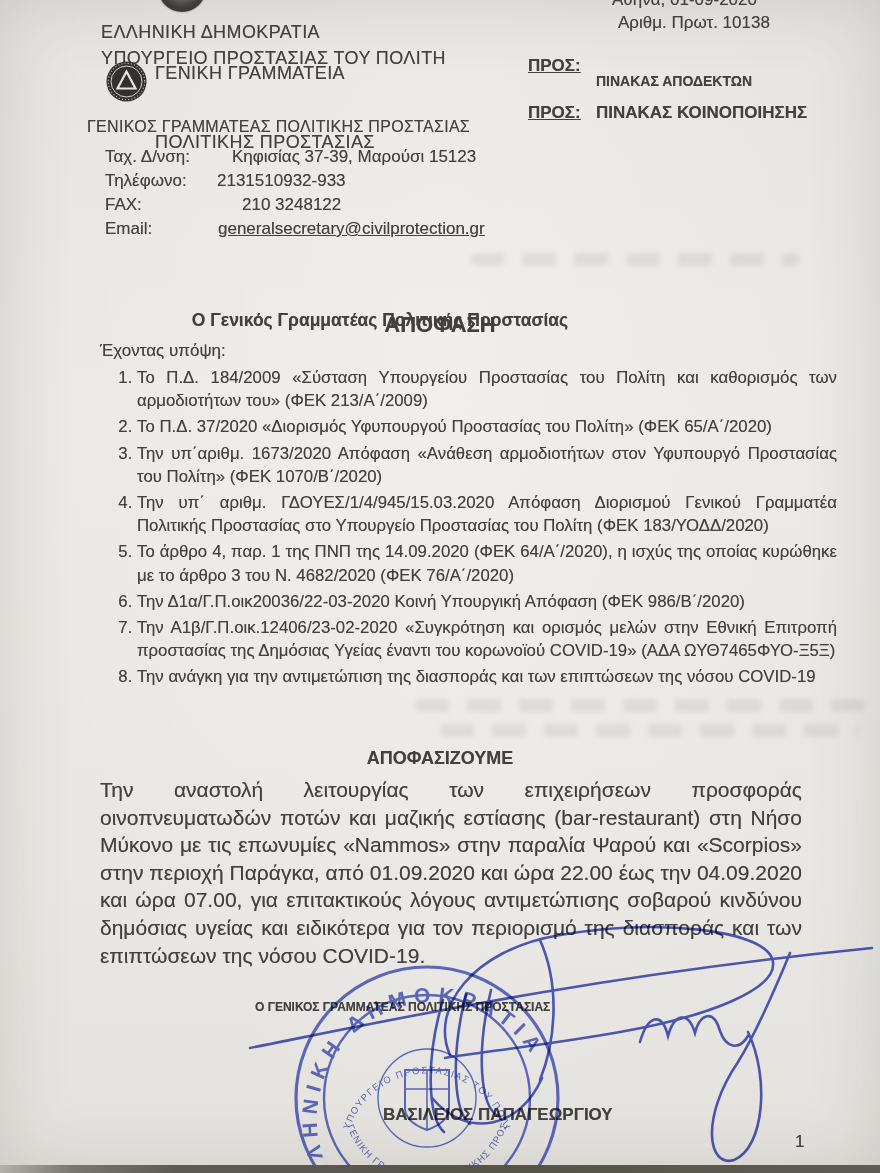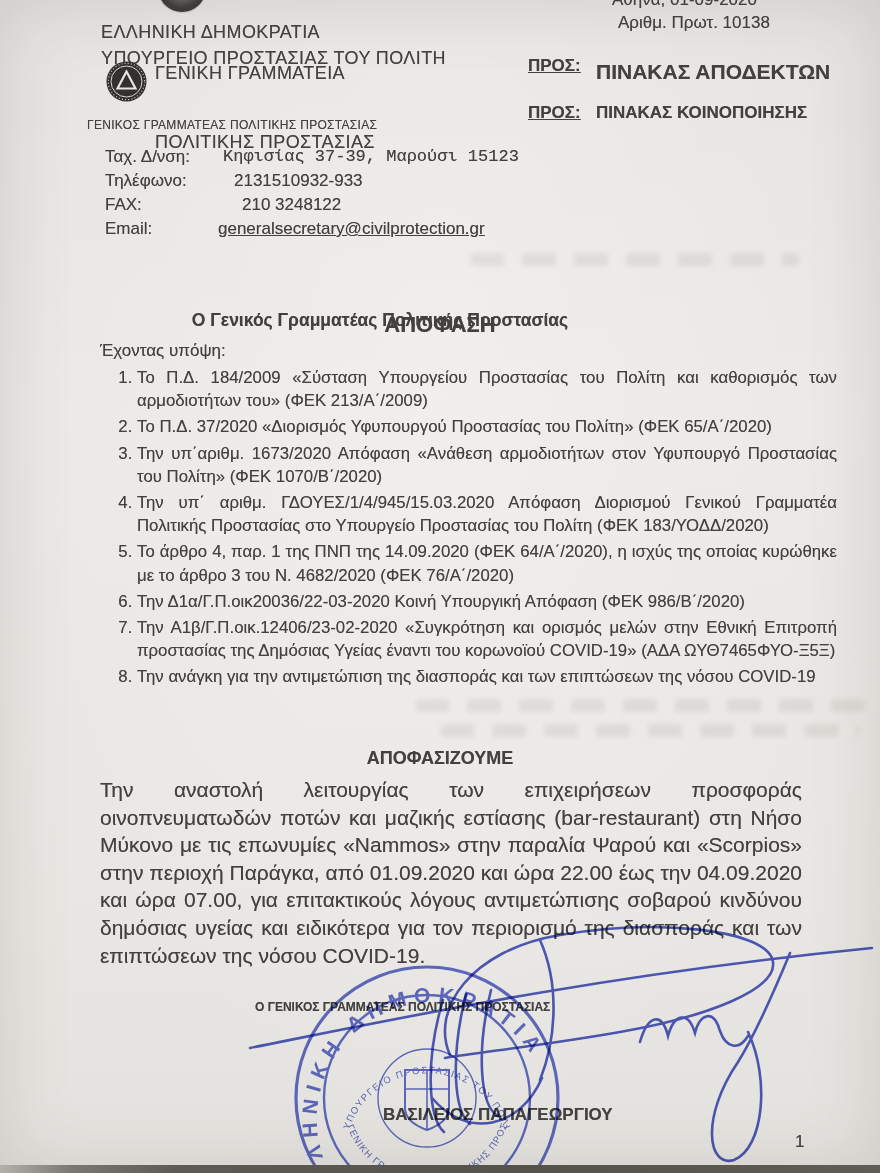--- a/index.html
+++ b/index.html
@@ -15,21 +15,21 @@
       linear-gradient(180deg,#e6e4e1 0%,#ebe9e6 35%,#e9e7e3 75%,#e4e2de 100%);
   }
   .vignette{position:absolute;inset:0;box-shadow:inset 0 0 70px rgba(90,85,75,.18);pointer-events:none;}
   .txt{position:absolute;color:#42413f;white-space:nowrap;}
   .soft{text-shadow:0 0 .6px rgba(66,65,63,.55);}
   .b{font-weight:bold;}
   .u{text-decoration:underline;}
   .center{text-align:center;white-space:normal;}
   
   .h-line{font-size:18px;letter-spacing:.4px;}
-  .h-small{font-size:12px;letter-spacing:.3px;}
+  .h-small{font-size:16px;letter-spacing:.3px;}
   
   .top-emblem{
     position:absolute;left:158px;top:-36px;width:48px;height:48px;border-radius:50%;
     background:radial-gradient(circle at 50% 45%, #6e6d68 0 30%, #403f3c 60%, #2e2d2b 100%);
     box-shadow:0 0 2px rgba(0,0,0,.4);
   }
   
   .cp-logo{position:absolute;left:106px;top:61px;width:41px;height:41px;}
   
   .c-label{font-size:17px;}
@@ -85,28 +85,28 @@
   </svg>
 
   <div class="txt soft h-line" style="left:155px;top:63px;">ΓΕΝΙΚΗ ΓΡΑΜΜΑΤΕΙΑ</div>
   <div class="txt soft h-line" style="left:155px;top:89px;margin-top:43px;">ΠΟΛΙΤΙΚΗΣ ΠΡΟΣΤΑΣΙΑΣ</div>
   <div class="txt soft h-small" style="left:87px;top:118px;">ΓΕΝΙΚΟΣ ΓΡΑΜΜΑΤΕΑΣ ΠΟΛΙΤΙΚΗΣ ΠΡΟΣΤΑΣΙΑΣ</div>
 
   <div class="txt soft" style="left:612px;top:-10px;font-size:17px;">Αθήνα, 01-09-2020</div>
   <div class="txt soft" style="left:618px;top:13px;font-size:17px;">Αριθμ. Πρωτ. 10138</div>
 
   <div class="txt soft b u" style="left:528px;top:56px;font-size:17px;">ΠΡΟΣ:</div>
-  <div class="txt soft b" style="left:596px;top:60px;font-size:21px;">ΠΙΝΑΚΑΣ ΑΠΟΔΕΚΤΩΝ</div>
+  <div class="txt soft b" style="left:596px;top:73px;font-size:14px;">ΠΙΝΑΚΑΣ ΑΠΟΔΕΚΤΩΝ</div>
   <div class="txt soft b u" style="left:528px;top:103px;font-size:17px;">ΠΡΟΣ:</div>
   <div class="txt soft b" style="left:596px;top:103px;font-size:17px;">ΠΙΝΑΚΑΣ ΚΟΙΝΟΠΟΙΗΣΗΣ</div>
 
   <div class="txt soft c-label" style="left:105px;top:147px;">Ταχ. Δ/νση:</div>
-  <div class="txt soft c-value" style="left:223px;top:147px;font-family:Liberation Mono, monospace;">Κηφισίας 37-39, Μαρούσι 15123</div>
+  <div class="txt soft c-value" style="left:232px;top:147px;">Κηφισίας 37-39, Μαρούσι 15123</div>
   <div class="txt soft c-label" style="left:105px;top:171px;">Τηλέφωνο:</div>
-  <div class="txt soft c-value" style="left:234px;top:171px;">2131510932-933</div>
+  <div class="txt soft c-value" style="left:217px;top:171px;">2131510932-933</div>
   <div class="txt soft c-label" style="left:105px;top:195px;">FAX:</div>
   <div class="txt soft c-value" style="left:242px;top:195px;">210 3248122</div>
   <div class="txt soft c-label" style="left:105px;top:219px;">Email:</div>
   <div class="txt soft c-value u" style="left:218px;top:219px;">generalsecretary@civilprotection.gr</div>
 
   <div class="txt soft b center" style="left:0;top:276px;width:880px;font-size:22px;margin-top:36px;">ΑΠΟΦΑΣΗ</div>
   <div class="txt soft b center" style="left:0;top:310px;width:760px;font-size:17.5px;">Ο Γενικός Γραμματέας Πολιτικής Προστασίας</div>
   <div class="txt soft" style="left:100px;top:341px;font-size:17px;">Έχοντας υπόψη:</div>
 
   <ol class="items soft">

